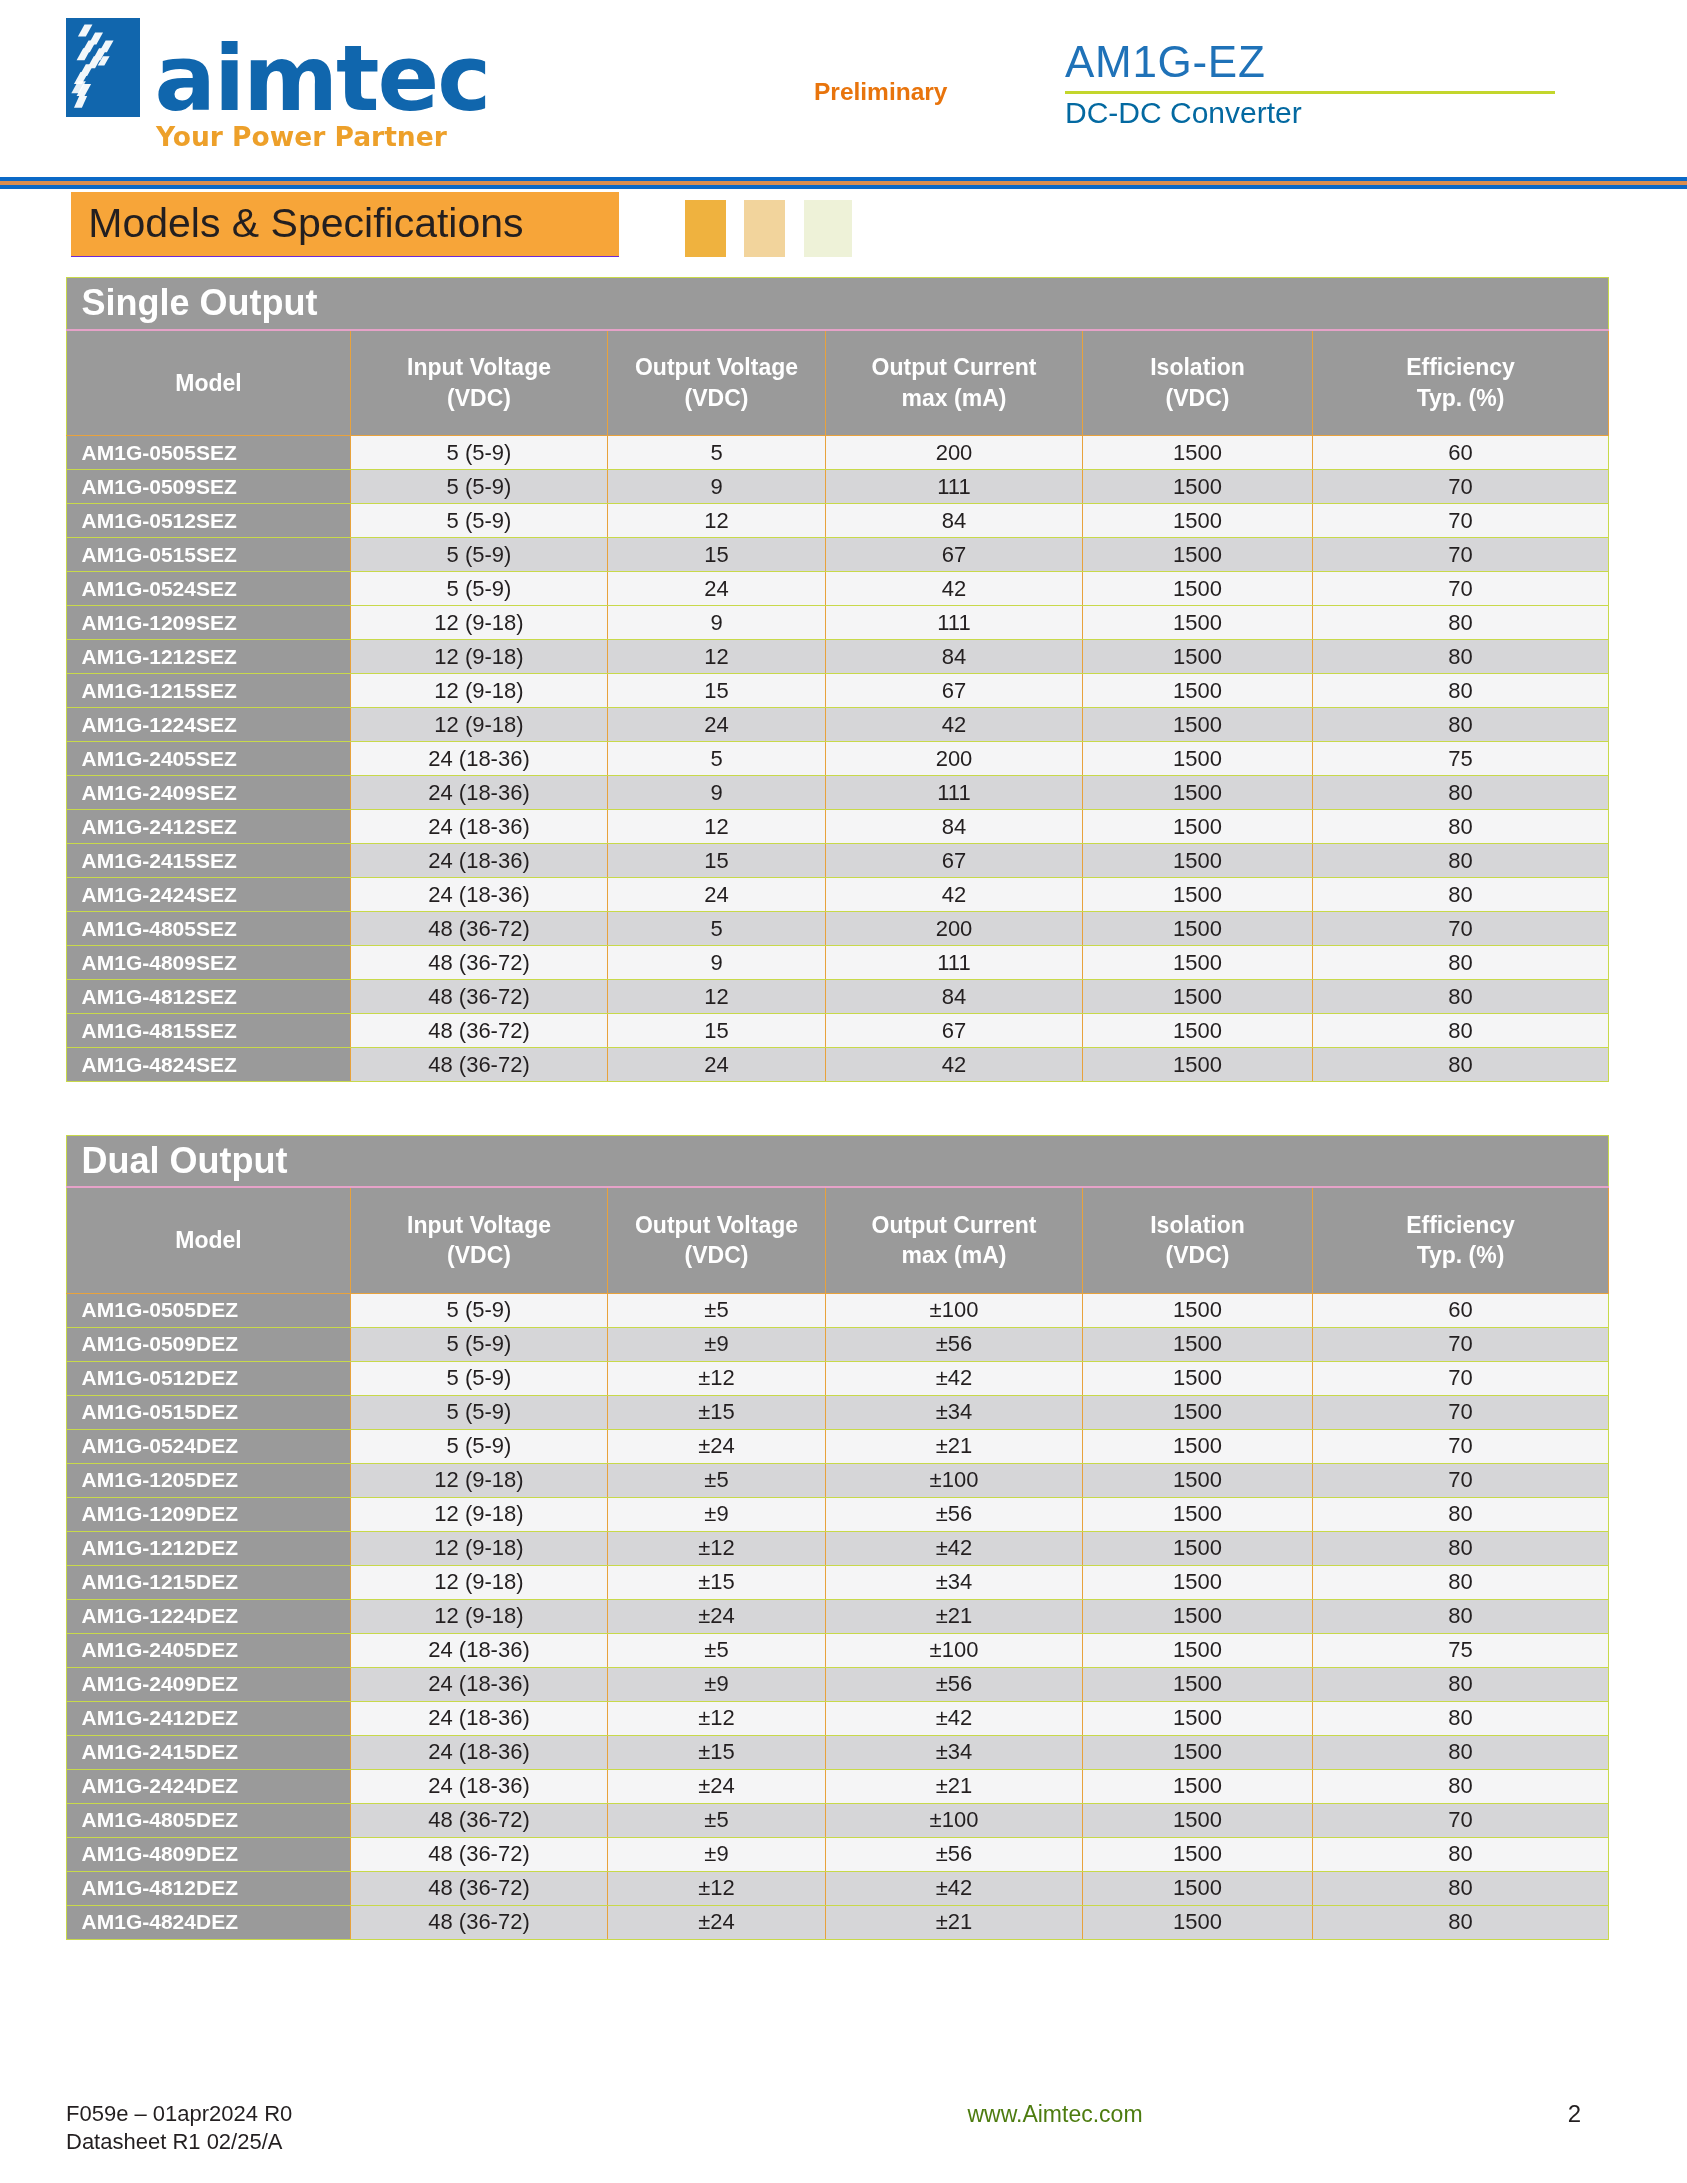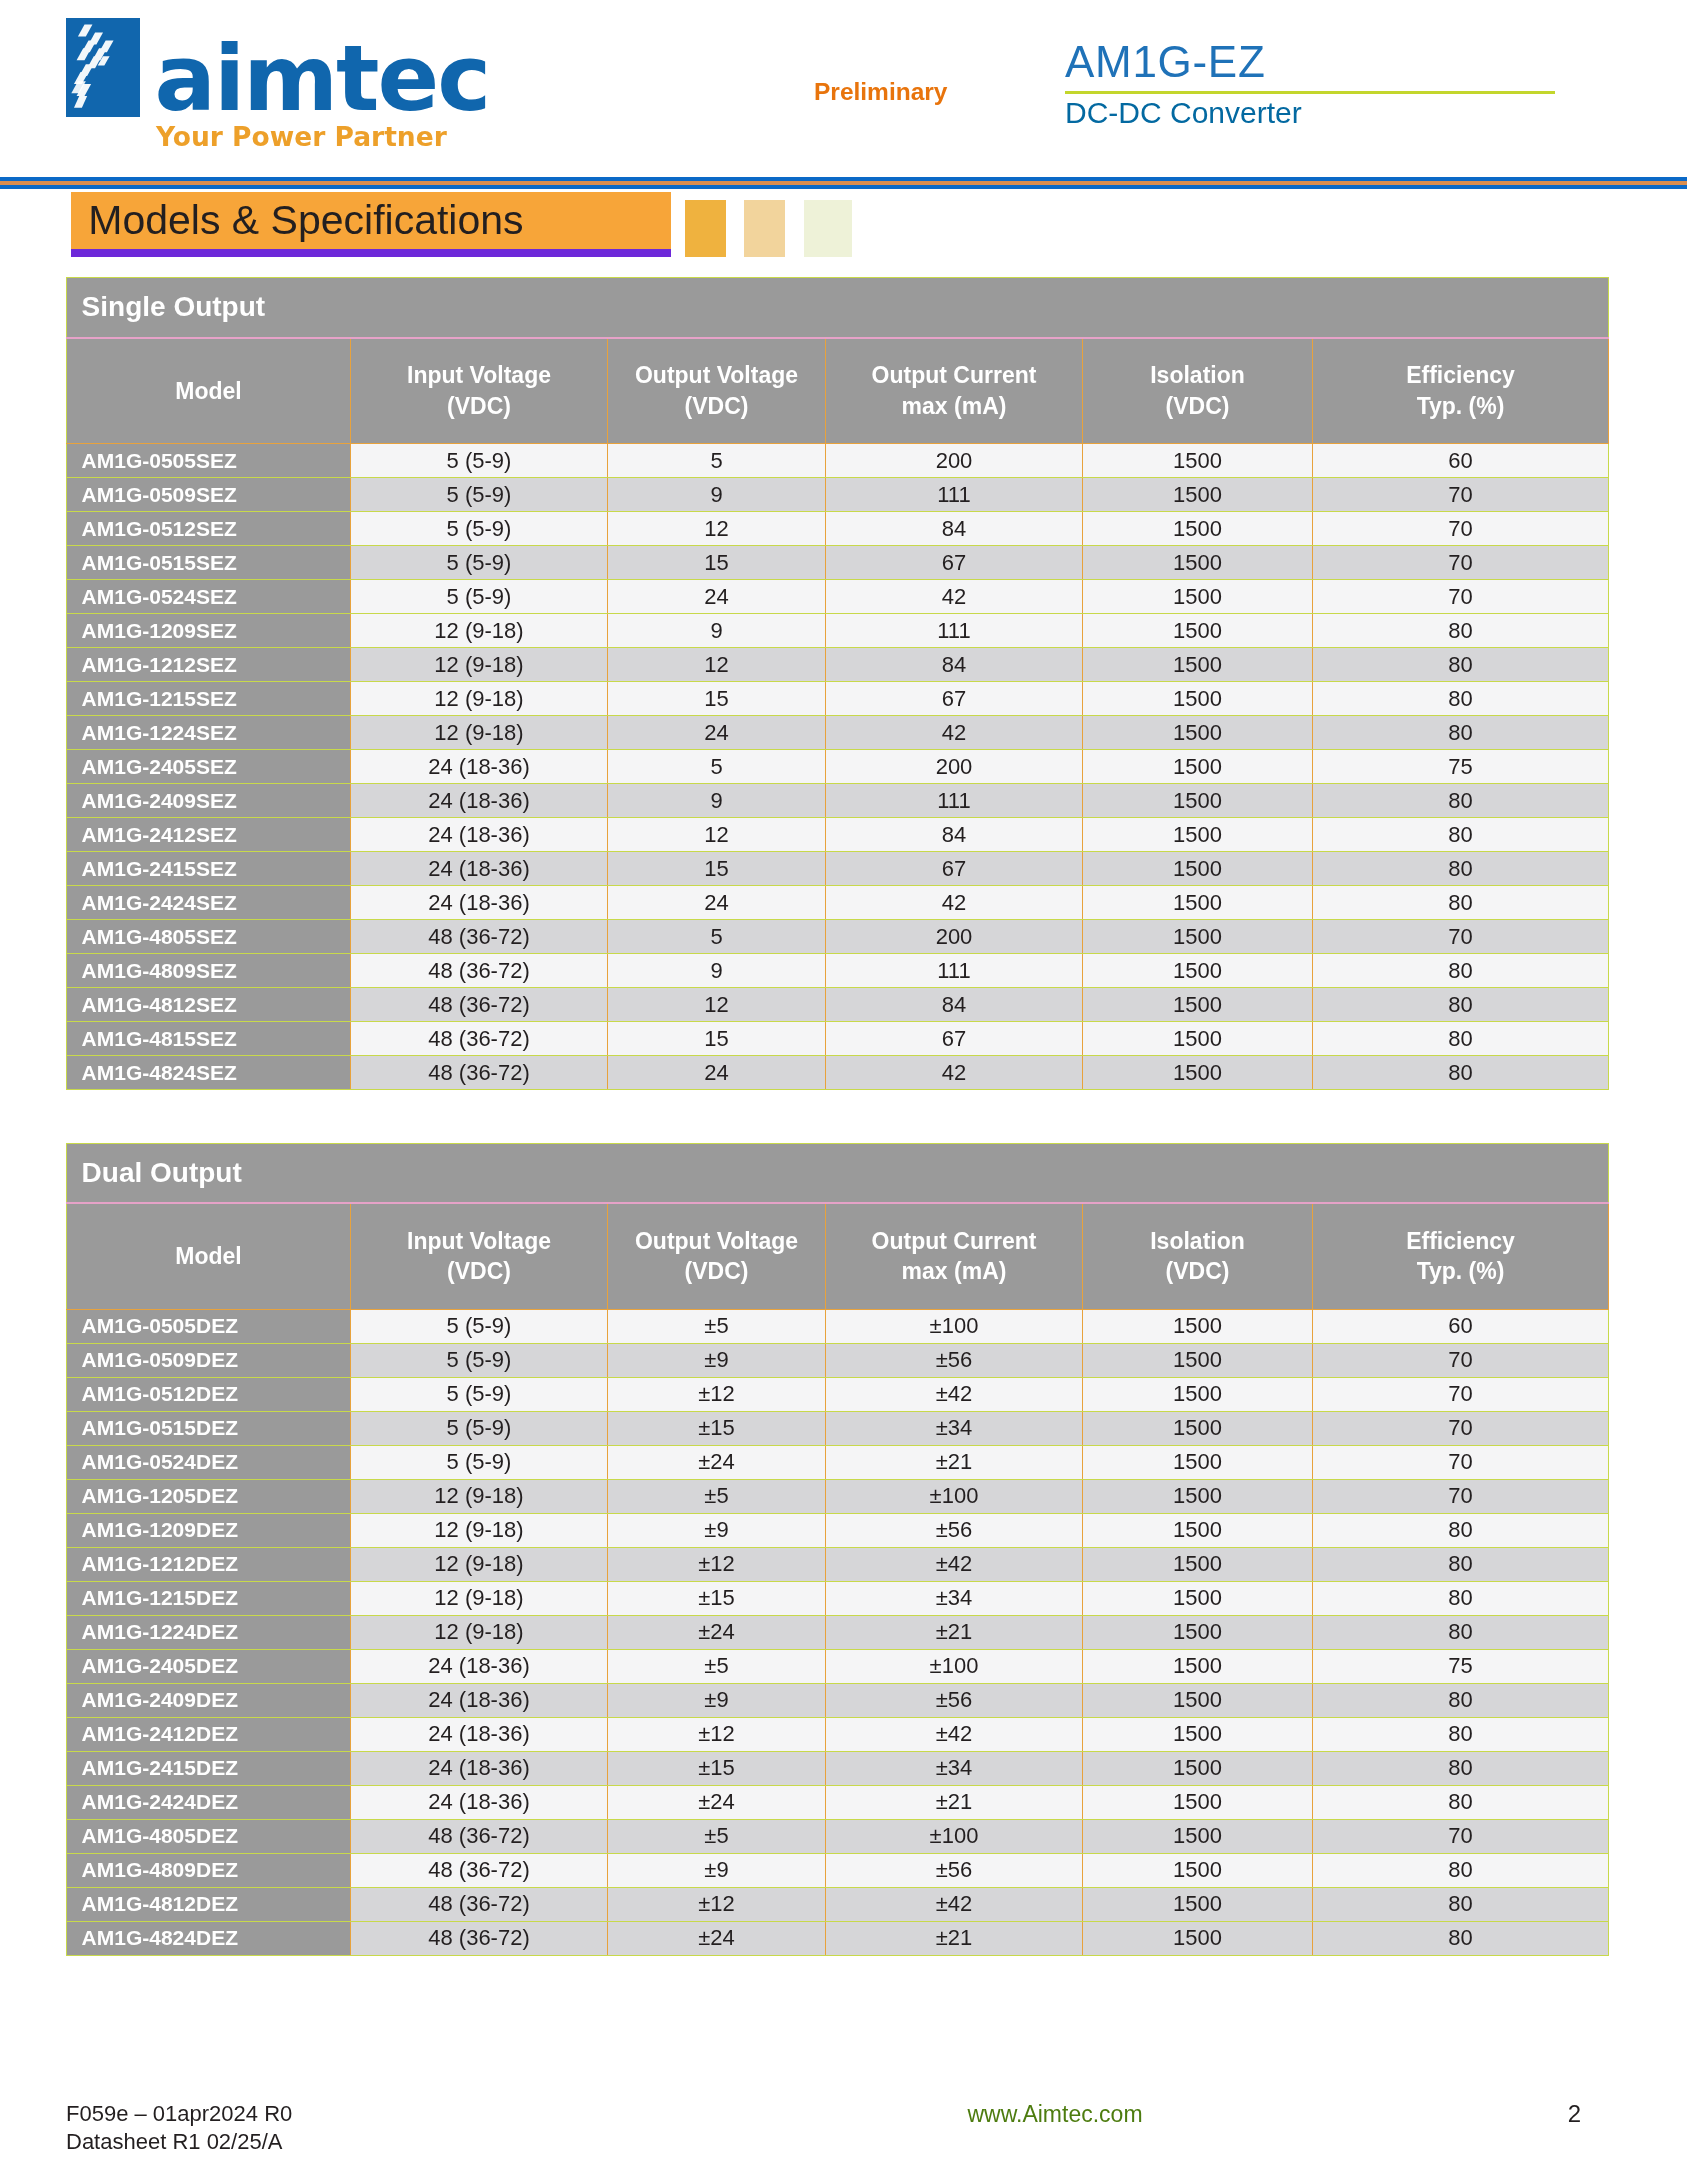--- a/index.html
+++ b/index.html
@@ -43,38 +43,38 @@
   .title-sub { font-size:30px; color:#0369a1; line-height:1.1; }
 
   .hdr-divider { position:absolute; left:0; top:177px; width:1687px; height:12px; }
   .hdr-divider i { display:block; width:100%; }
   .bar-blue  { height:4px; background:#0b69c7; }
   .bar-orng  { height:4px; background:#d98d4f; }
 
   
   .sect { position:relative; margin-top:26.5px; height:71px; }
   .sect-banner {
-    position:absolute; left:5.3px; top:0; width:600px; height:65px;
-    background:#f7a539; border-bottom:8px solid #6d28d9;
+    position:absolute; left:5.3px; top:0; width:548px; height:65px;
+    background:#f7a539; border-bottom:1px solid #6d28d9;
     display:flex; align-items:center;
   }
   .sect-banner span { font-size:41px; color:#231f20; padding-left:17px; letter-spacing:0px; }
   .deco { position:absolute; top:8px; height:57px; }
   .deco-1 { left:619px;  width:41px; background:#efb23f; }
   .deco-2 { left:678px; width:41px; background:#f2d49c; }
   .deco-3 { left:738px; width:48px; background:#eef2d8; }
 
   
   .tblwrap { margin-top:14.6px; }
   table.spec { width:1543px; border-collapse:collapse; table-layout:fixed; }
   table.spec td, table.spec th { padding:0; }
 
   .grp-title {
-    background:#9a9a9a; color:#ffffff; font-size:28px; font-weight:bold;
-    height:60px; text-align:left; padding-left:14.6px !important;
+    background:#9a9a9a; color:#ffffff; font-size:36px; font-weight:bold;
+    height:52px; text-align:left; padding-left:14.6px !important;
     border:1.3px solid #c8d94a; border-bottom:2px solid #e6a2c8;
   }
   .colhead {
     background:#9a9a9a; color:#ffffff; font-size:23px; font-weight:bold;
     height:106px; text-align:center; line-height:1.32;
     border:1.3px solid #e8a23c;
   }
   .colhead.first { border-left:1.3px solid #c8d94a; }
 
   td.mdl {

